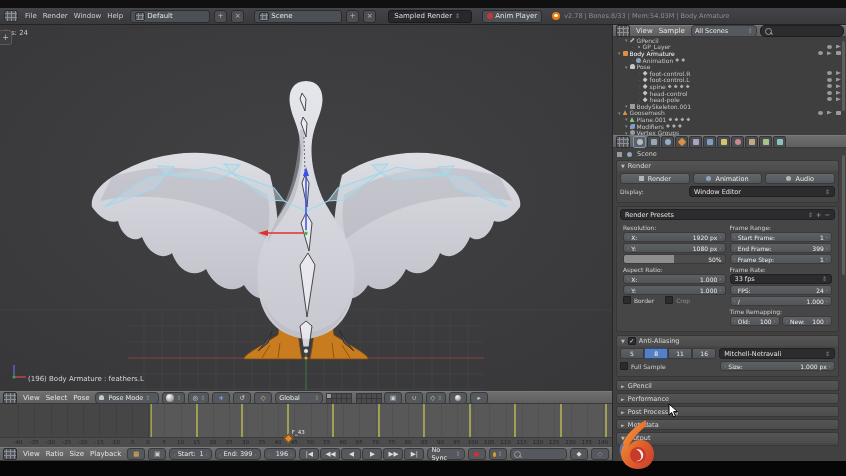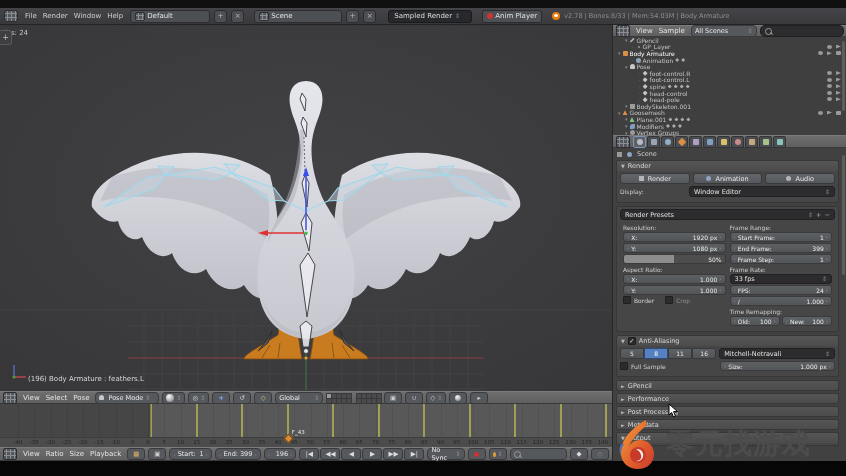--- a/index.html
+++ b/index.html
@@ -917,18 +917,17 @@
         <stop offset="0%" stop-color="#f5a43c"></stop>
           <stop offset="55%" stop-color="#e2622c"></stop>
           <stop offset="100%" stop-color="#c83a2a"></stop>
       </linearGradient>
     </defs>
     <path fill="url(#wg)" d="M30,2 C16,10 6,20 5,33 C4,44 12,51 22,51 C31,51 38,45 38,36 C38,28 32,22 24,22 C18,22 13,26 12,31 C14,24 20,16 30,8 Z"></path>
     <path fill="#4a74b8" d="M8,26 C5,30 4,35 5,39 C3,35 3,30 5,26 Z"></path>
     <circle cx="22" cy="37" r="8" fill="#c83a2a"></circle>
     <path fill="#f5f0e8" d="M22,31 C26,32 28,35 27,39 C26,42 23,44 20,43 C24,43 26,40 25,37 C24,34 23,32 20,32 Z"></path>
   </svg>
-  <span id="wmtext">零元找游戏</span>
 </div>
 
 <svg class="abs" id="cursor" width="12" height="14" viewBox="0 0 12 14">
   <polygon points="1,0 1,11 3.6,8.4 5.4,13 7.4,12 5.6,7.6 9.6,7.6" fill="#fff" stroke="#000" stroke-width="1"></polygon>
 </svg>
 
 </body></html>

